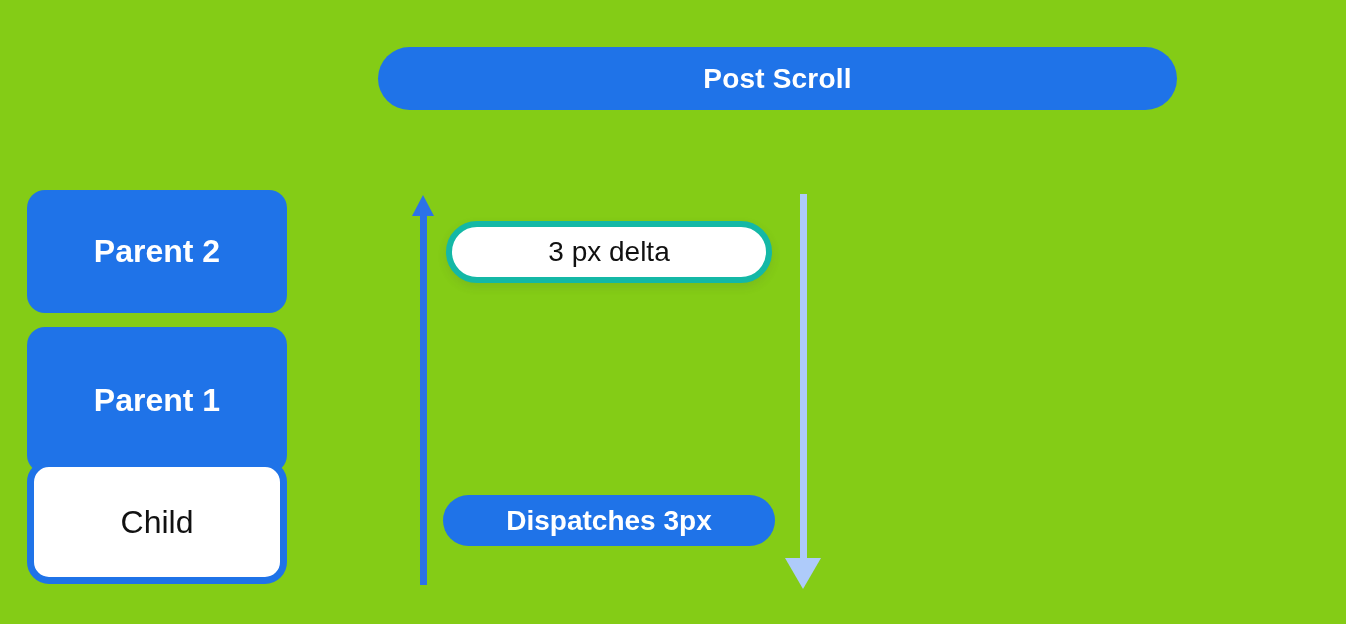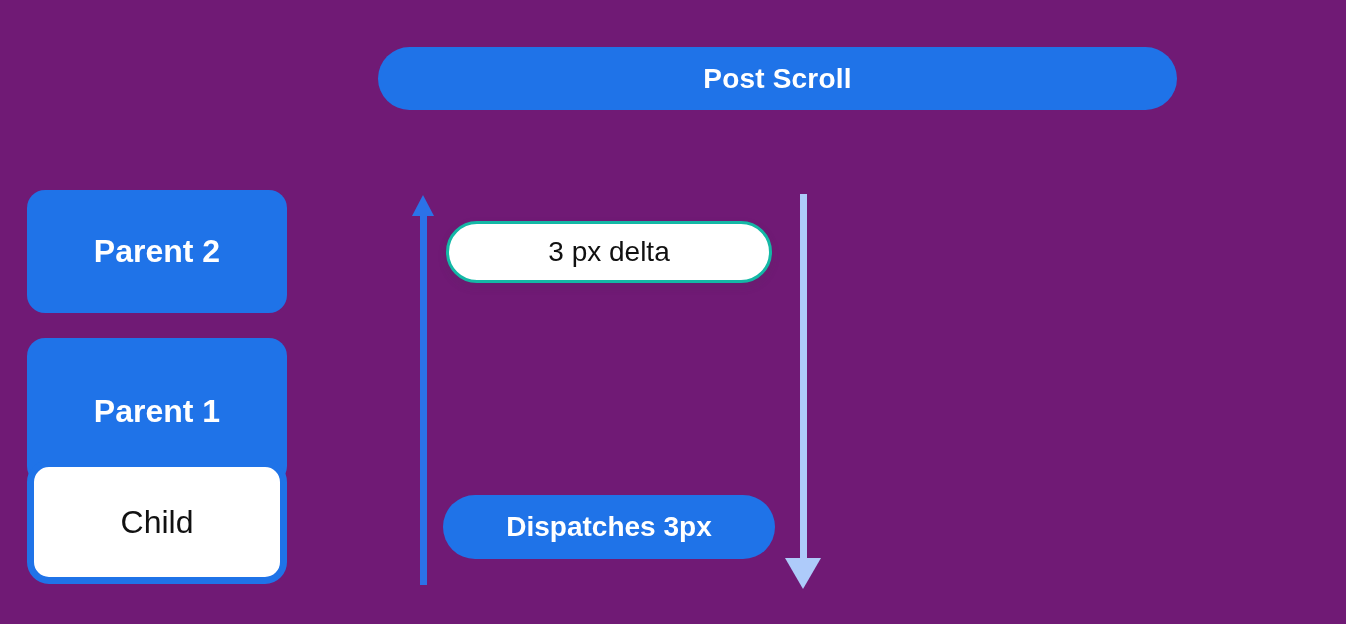--- a/index.html
+++ b/index.html
@@ -4,21 +4,21 @@
 <style>
   * { margin: 0; padding: 0; box-sizing: border-box; }
   html, body { background: #ffffff; }
   body {
     font-family: "Liberation Sans", "DejaVu Sans", sans-serif;
   }
   .canvas {
     position: relative;
     width: 1346px;
     height: 624px;
-    background: #701a75;
+    background: #84cc16;
     overflow: hidden;
   }
 
   
   .banner {
     position: absolute;
     left: 378px; top: 47px;
     width: 799px; height: 63px;
     background: #1f73e8;
     border-radius: 32px;
@@ -35,21 +35,21 @@
   .node {
     position: absolute;
     left: 27px;
     width: 260px;
     display: flex; align-items: center; justify-content: center;
   }
   .node .label { font-size: 32px; font-weight: 700; }
   .node.filled { background: #1f73e8; border-radius: 18px; }
   .node.filled .label { color: #ffffff; }
   .node-parent2 { top: 190px; height: 123px; }
-  .node-parent1 { top: 338px; height: 146px; }
+  .node-parent1 { top: 327px; height: 146px; }
   .node-child {
     top: 460px; height: 124px;
     background: #ffffff;
     border: 7px solid #1f73e8;
     border-radius: 22px;
   }
   .node-child .label { color: #111111; font-weight: 500; }
 
   
   .up-arrow-shaft {
@@ -87,27 +87,27 @@
   .pill {
     position: absolute;
     display: flex; align-items: center; justify-content: center;
     border-radius: 32px;
   }
   .pill .label { font-size: 28px; }
   .pill-delta {
     left: 446px; top: 221px;
     width: 326px; height: 62px;
     background: #ffffff;
-    border: 3px solid #14b8a6;
+    border: 6px solid #14b8a6;
     box-shadow: 0 4px 10px rgba(60,64,67,0.12);
   }
   .pill-delta .label { color: #111111; font-weight: 500; }
   .pill-dispatch {
     left: 443px; top: 495px;
-    width: 332px; height: 64px;
+    width: 332px; height: 51px;
     background: #1f73e8;
   }
   .pill-dispatch .label { color: #ffffff; font-weight: 700; }
 </style>
 </head>
 <body>
 
 <div class="canvas">
 
   <div class="banner">

